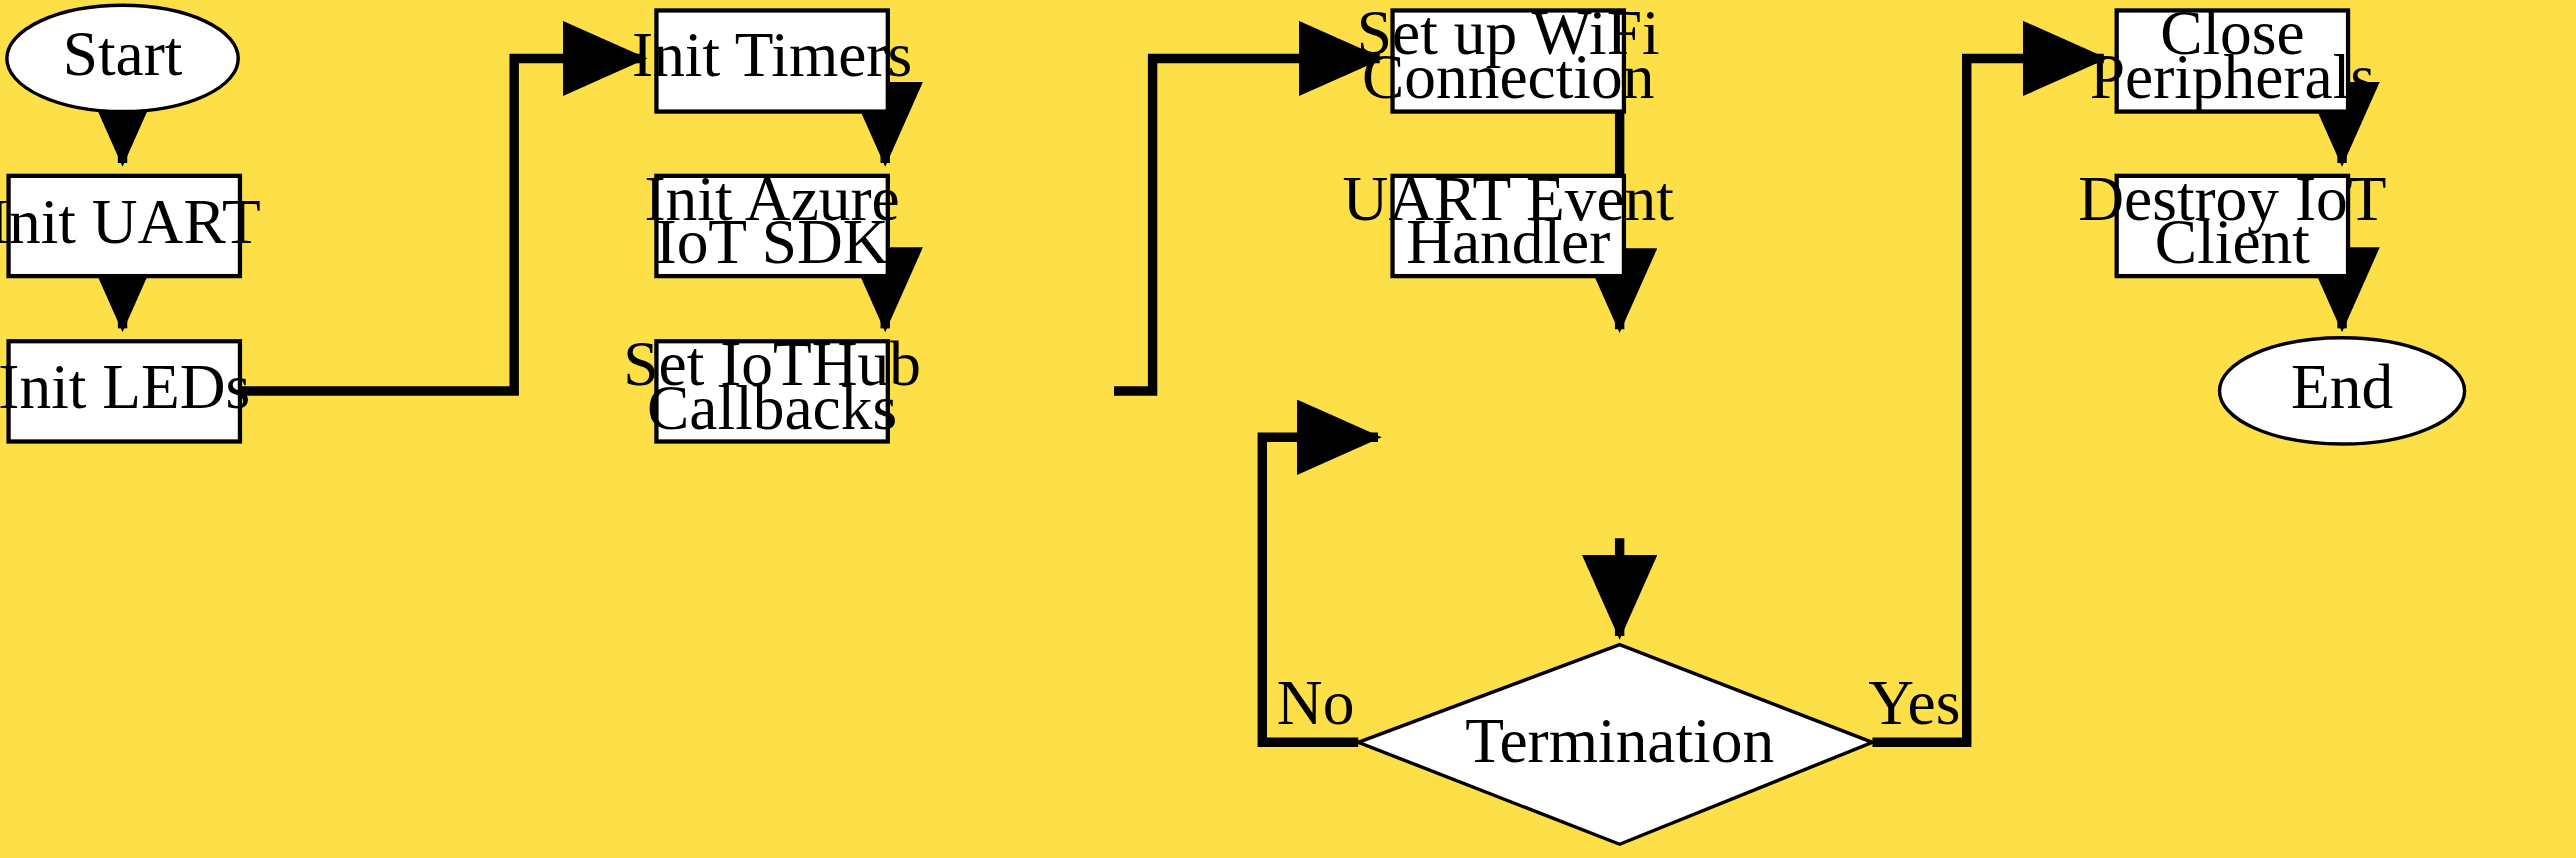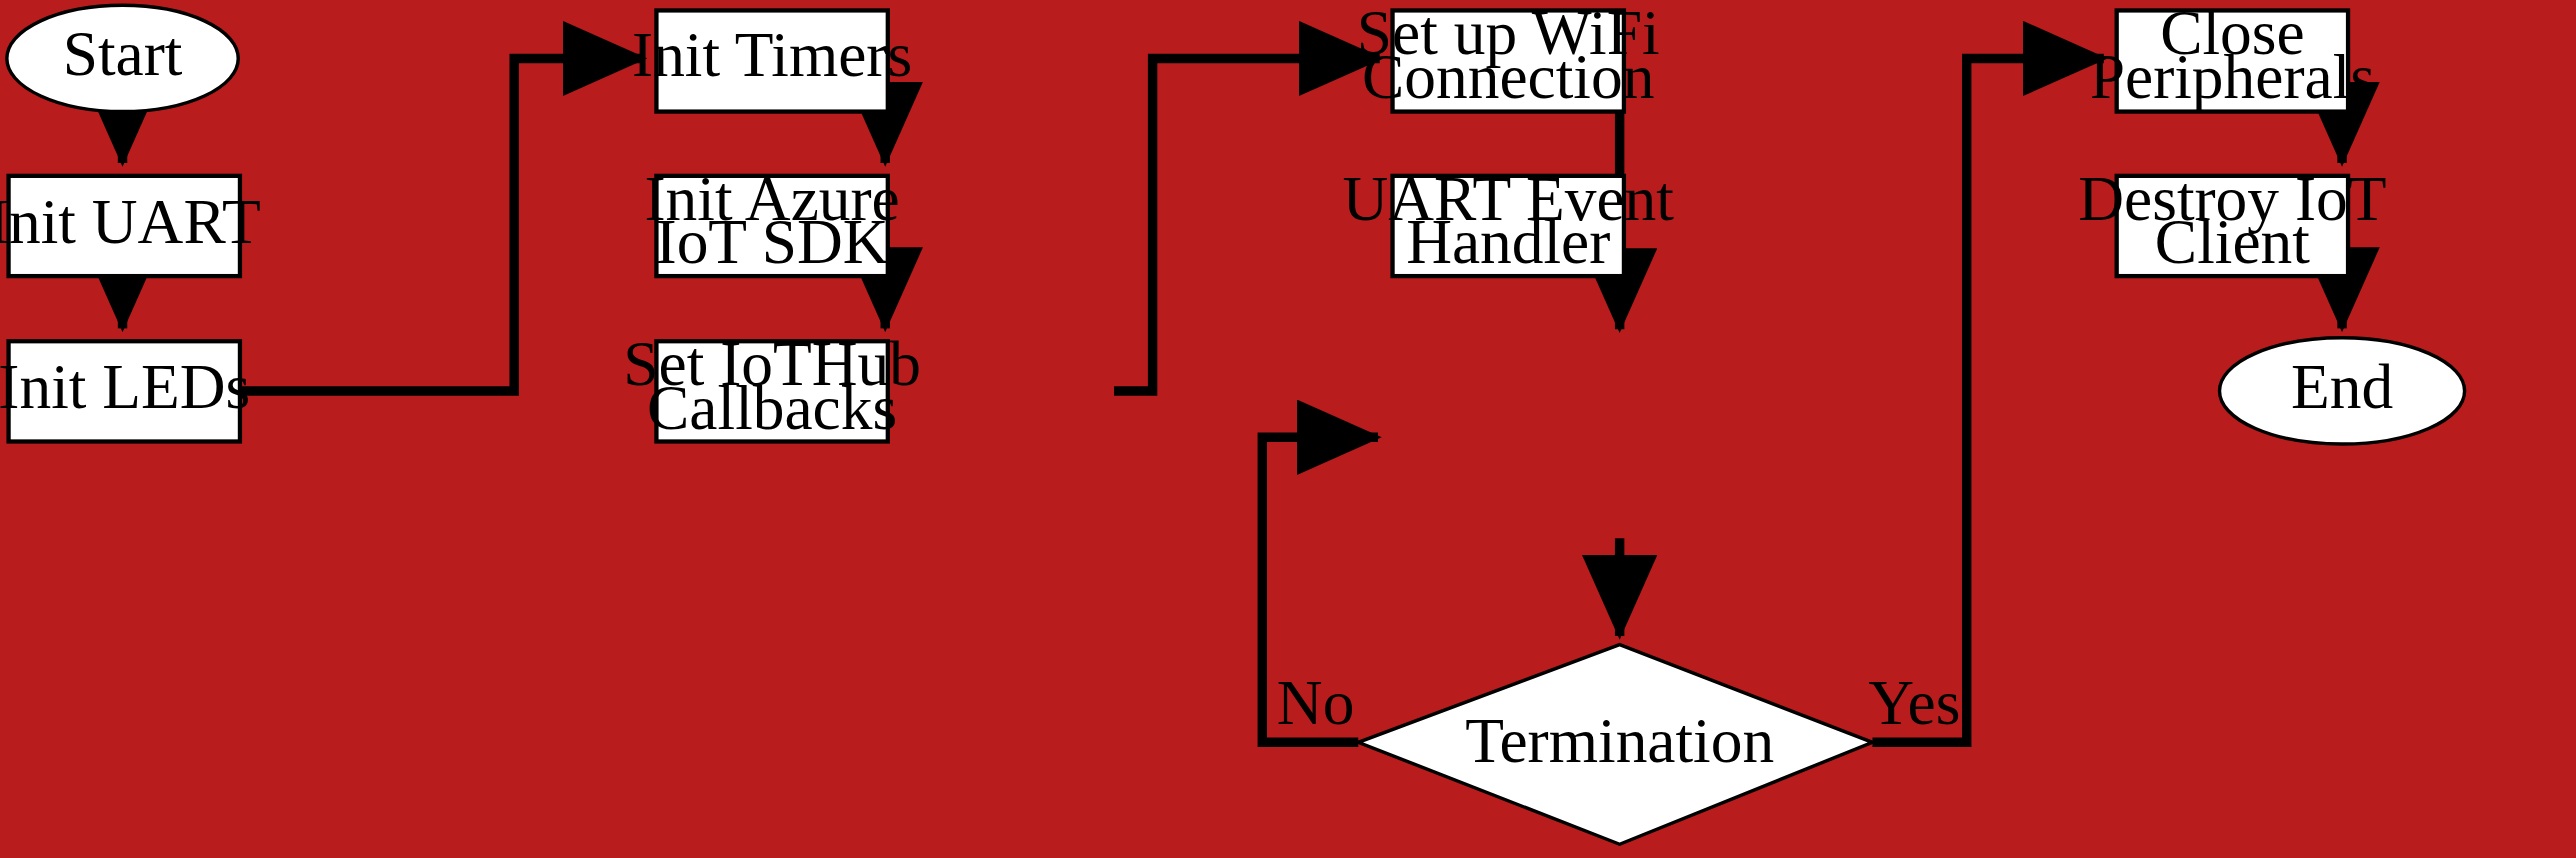--- a/index.html
+++ b/index.html
@@ -1,18 +1,18 @@
 <!DOCTYPE html>
 <html style="font-size:13.7px"><head>
 <meta charset="utf-8">
 <style>
   html,body{margin:0;padding:0;background:#ffffff;}
   body{width:2576px;height:859px;overflow:hidden;
        font-family:"Liberation Serif","DejaVu Serif",serif;}
-  #stage{position:relative;width:2576px;height:859px;background:#b91c1c;text-align:center;}
+  #stage{position:relative;width:2576px;height:859px;background:#fde047;text-align:center;}
   svg#flow{position:absolute;left:0;top:0;width:2576px;height:859px;display:block;}
   .shape{fill:#ffffff;}
   .box{stroke:#000000;stroke-width:5;}
   .ell{stroke:#000000;stroke-width:4;}
   .dia{stroke:#000000;stroke-width:4;}
   .edge{stroke:#000000;stroke-width:11;fill:none;stroke-linecap:butt;stroke-linejoin:miter;}
   .nlabel{font-family:"Liberation Serif","DejaVu Serif",serif;
           font-size:74px;fill:#000;text-anchor:middle;dominant-baseline:middle;}
   .elabel{font-family:"Liberation Serif","DejaVu Serif",serif;
           font-size:74px;fill:#000;dominant-baseline:middle;}

